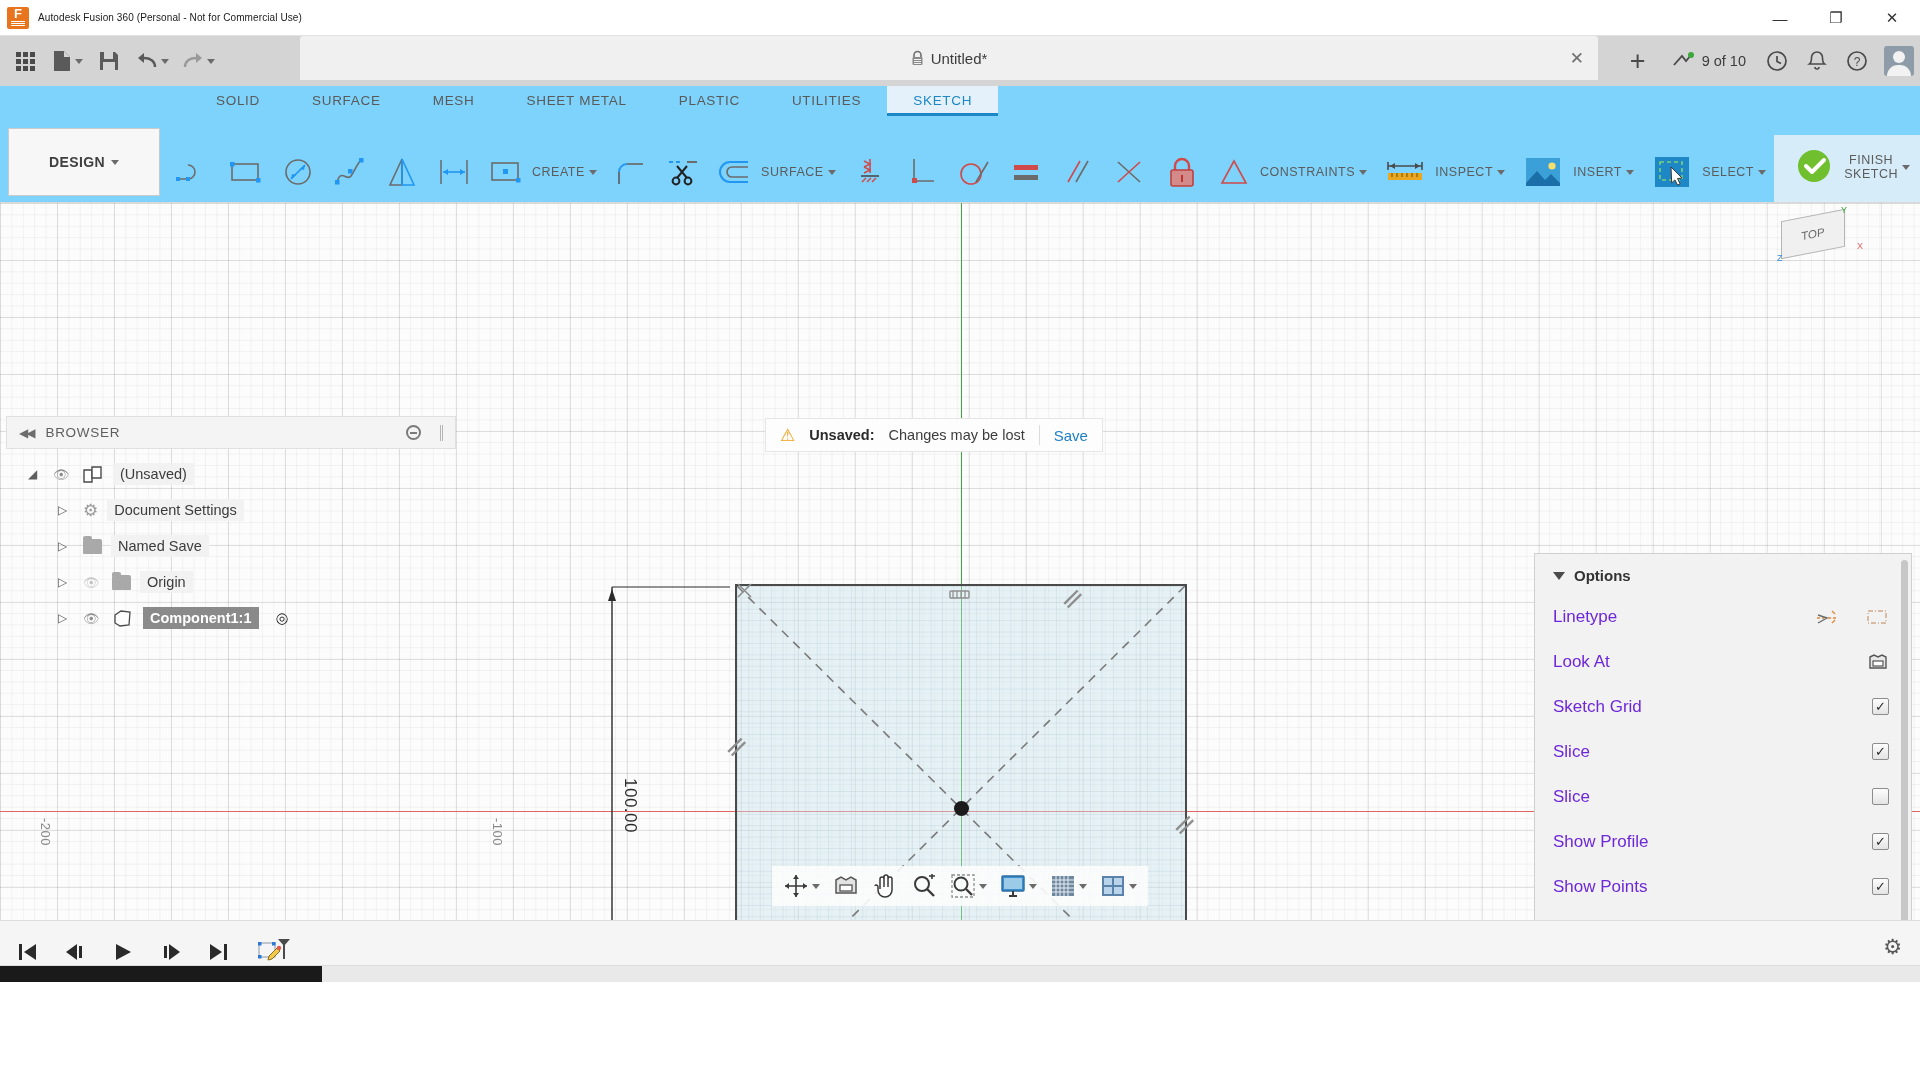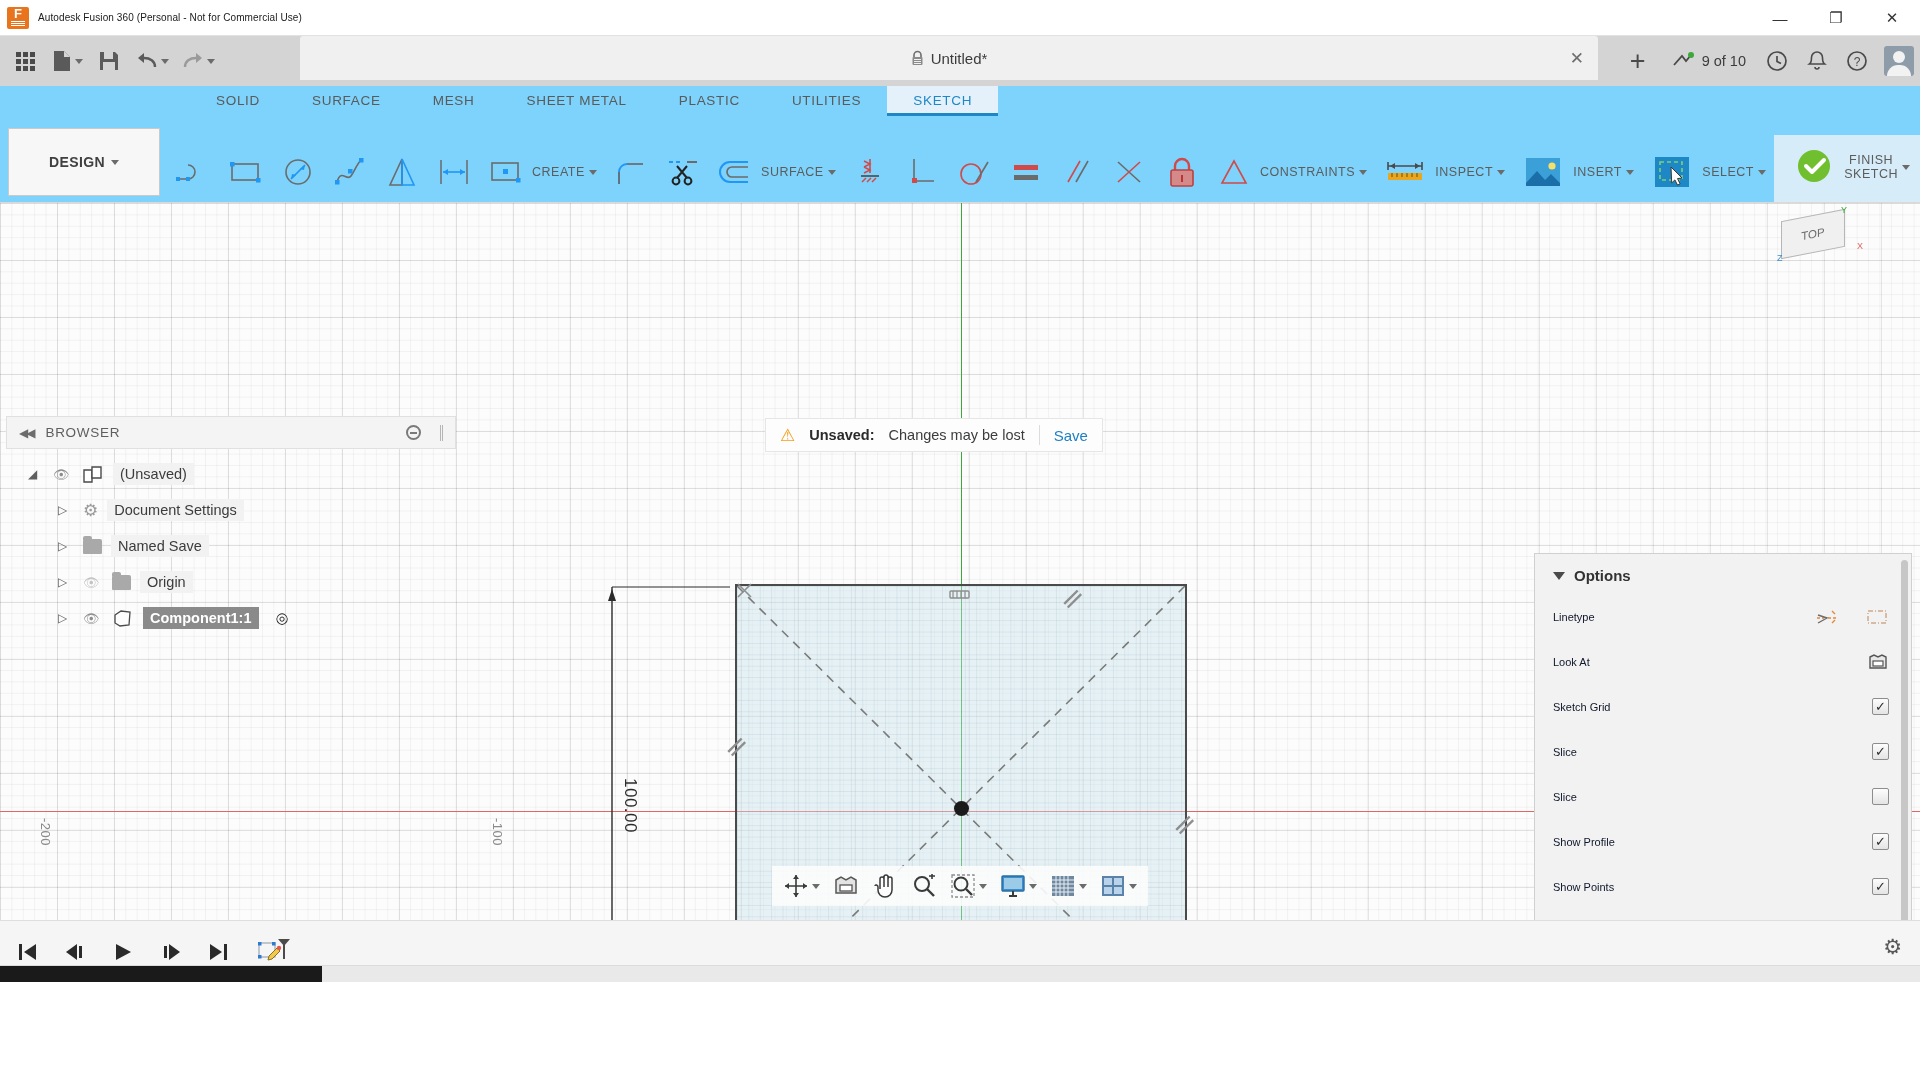--- a/index.html
+++ b/index.html
@@ -149,21 +149,21 @@
   .pal-head .min { width:14px; height:14px; border-radius:50%; background:#6d6d6d; position:relative; }
   .pal-head .min:after { content:""; position:absolute; left:3px; right:3px; top:6px; height:2px; background:#f4f4f4; }
   .pal-head .ttl { font-size:14px; color:#565656; letter-spacing:.7px; }
   .pal-head .expand { margin-left:auto; color:#5f5f5f; font-size:12px; letter-spacing:-2px; }
   .pal-body { height:500px; overflow:hidden; position:relative; }
   .sect { display:flex; align-items:center; gap:9px; padding:13px 0 10px 18px; }
   .sect .tri { width:0;height:0;border-left:6px solid transparent;border-right:6px solid transparent;
       border-top:8px solid #4a4a4a; }
   .sect span { font-size:15px; font-weight:bold; color:#333; }
   .prow { height:45px; display:flex; align-items:center; padding:0 22px 0 18px; }
-  .prow .lbl { font-size:11px; color:#0f172a; }
+  .prow .lbl { font-size:17px; color:#6d28d9; }
   .prow .ctl { margin-left:auto; display:flex; align-items:center; gap:26px; }
   .cb { width:17px; height:17px; border:1px solid #8d8d8d; border-radius:2px;
       background:linear-gradient(#fdfdfd,#e4e4e4); display:flex; align-items:center; justify-content:center;
       font-size:13px; color:#2c2c2c; }
   .pal-scroll { position:absolute; right:3px; top:6px; width:7px; height:420px; background:#c7c7c7; border-radius:4px; }
 
   
   .navbar { position:absolute; left:50%; transform:translateX(-50%); bottom:14px; height:40px;
       display:flex; align-items:center; gap:3px; background:rgba(252,252,252,.9); padding:0 6px; }
   .nv { height:34px; display:flex; align-items:center; gap:3px; padding:0 5px; }

